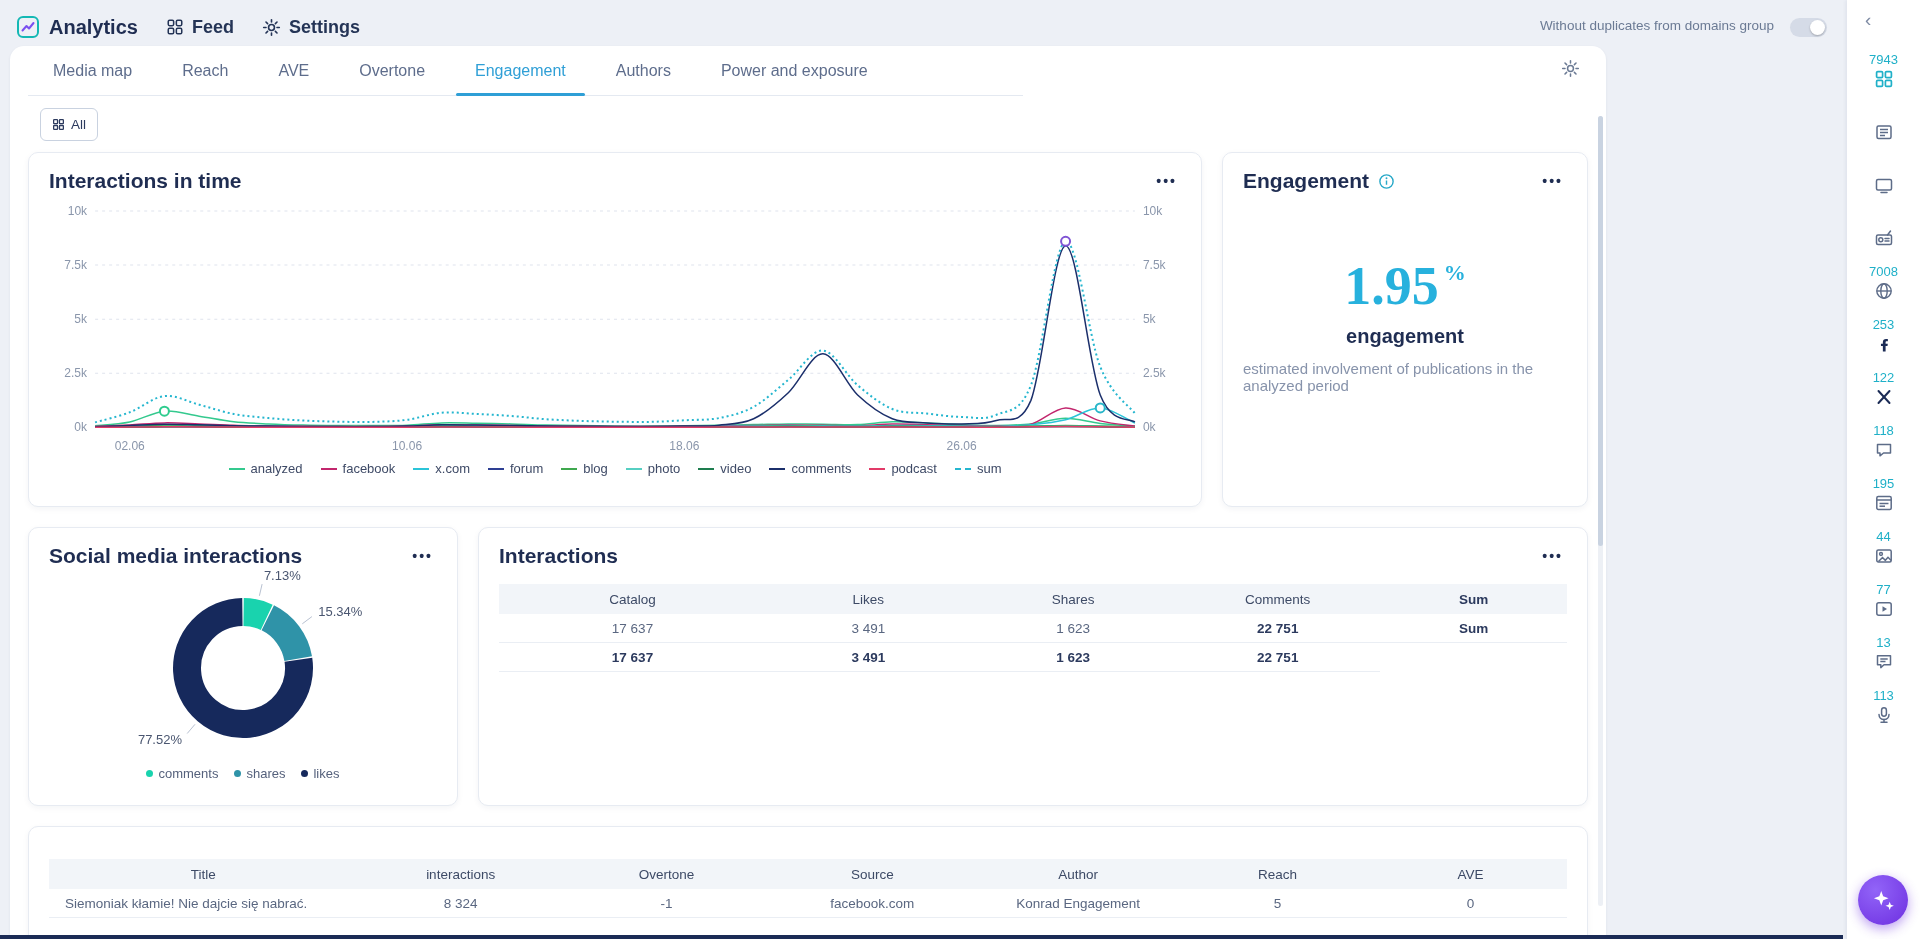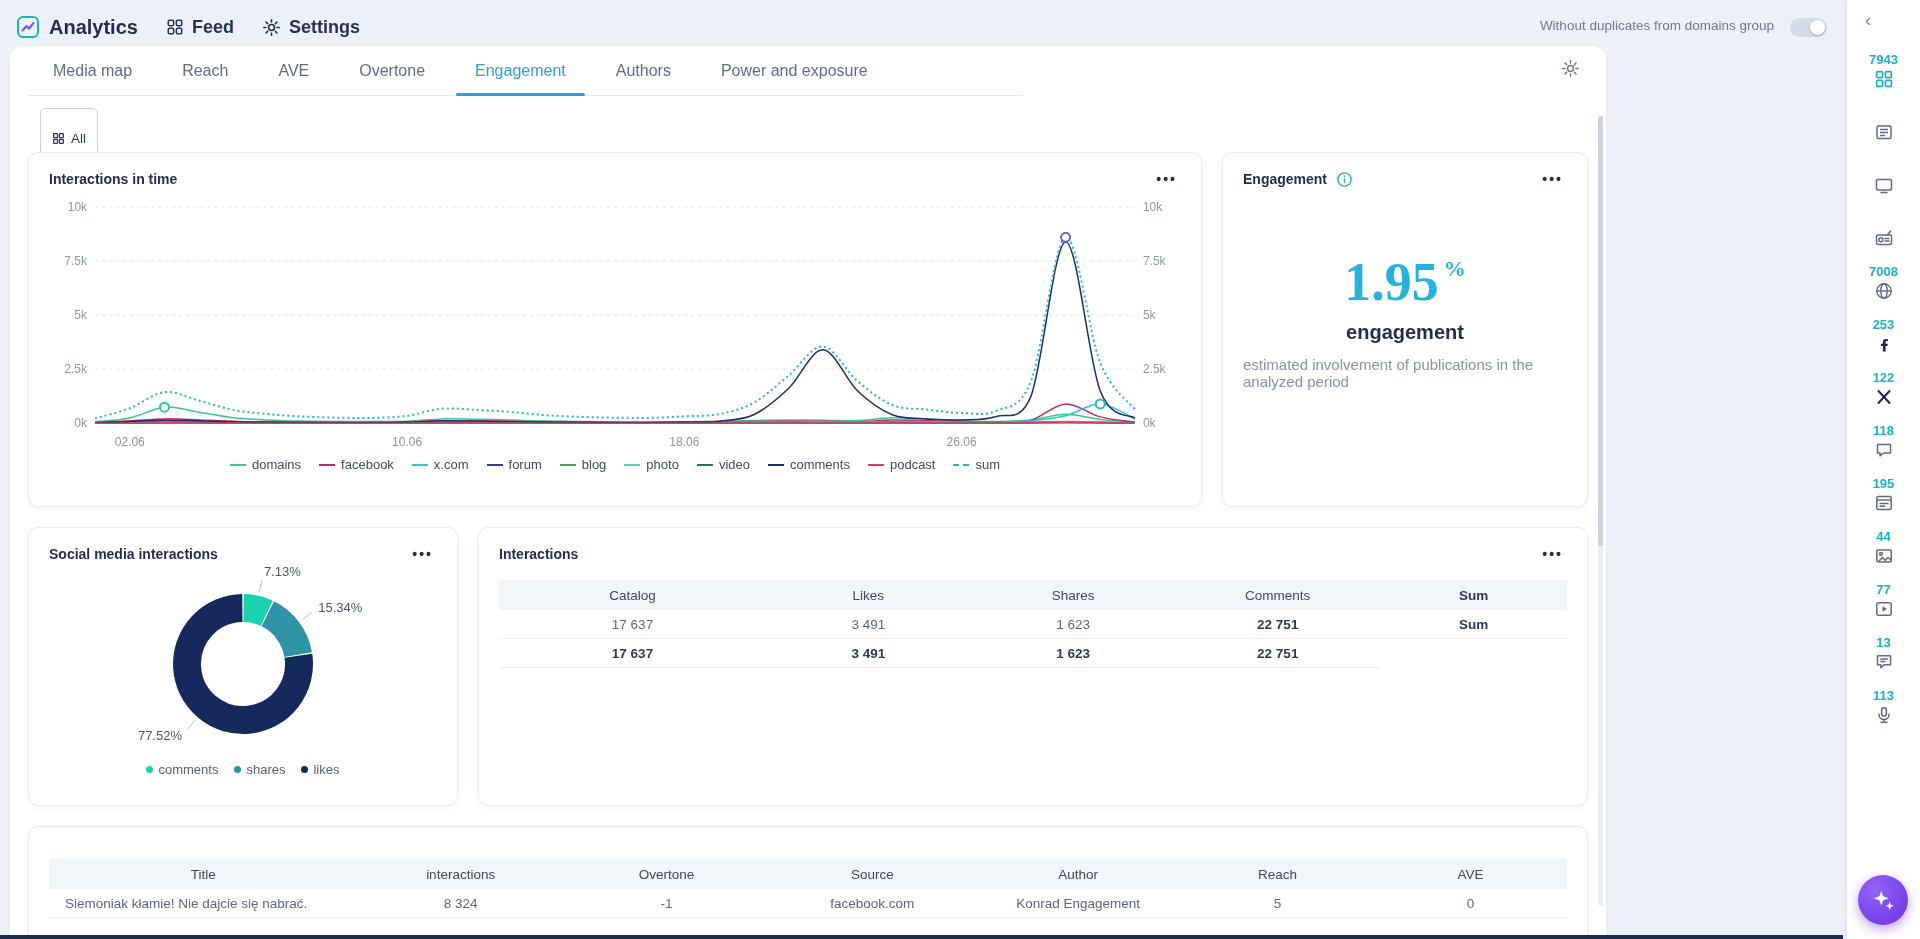--- a/index.html
+++ b/index.html
@@ -20,28 +20,28 @@
   .panel{position:absolute;left:10px;top:46px;width:1596px;height:893px;background:#fff;
          border-radius:14px 14px 0 0;box-shadow:0 1px 3px rgba(27,43,85,.07);overflow:hidden;}
   .tabrow{position:relative;height:50px;padding:0 18px;display:flex;align-items:stretch;}
   .tabs{display:flex;border-bottom:1px solid #e4e9f1;padding-right:130px;height:100%;}
   .tab{display:flex;align-items:center;padding:0 25px;font-size:16px;color:#5e6d8c;cursor:pointer;position:relative;white-space:nowrap;}
   .tab.active{color:#2f9fd6;}
   .tab.active::after{content:"";position:absolute;left:6px;right:6px;bottom:-1px;height:3px;background:#2f9fd6;border-radius:2px;}
   .tab-gear{position:absolute;right:26px;top:13px;cursor:pointer;line-height:0;}
   .filters{padding:12px 18px 0 30px;height:40px;}
   .all-chip{display:inline-flex;align-items:center;gap:6px;border:1px solid #c9d2e0;background:#fff;border-radius:6px;
-            padding:22px 11px;font-size:13.5px;color:#2c3a5e;cursor:pointer;font-family:inherit;}
+            padding:8px 11px;font-size:13.5px;color:#2c3a5e;cursor:pointer;font-family:inherit;}
 
   .content{padding:16px 18px 0;}
   .row{display:flex;gap:20px;margin-bottom:20px;}
   .card{background:#fff;border:1px solid #e7ebf2;border-radius:10px;box-shadow:0 2px 6px rgba(27,43,85,.05);
         padding:16px 20px;position:relative;}
   .card-head{display:flex;align-items:center;gap:9px;}
-  .card-title{font-size:14px;font-weight:700;color:#1f2d52;margin:0;}
+  .card-title{font-size:21px;font-weight:700;color:#1f2d52;margin:0;}
   .dots{margin-left:auto;background:none;border:none;cursor:pointer;padding:2px 4px;}
   .dots::before{content:"\2022\2022\2022";color:#1f2d52;font-size:14px;letter-spacing:2px;font-weight:700;}
 
   .card-chart{width:1174px;height:355px;}
   .card-engagement{flex:1;height:355px;}
   .card-donut{width:430px;height:279px;}
   .card-table{flex:1;height:279px;}
   .card-pubs{flex:1;height:240px;}
 
   
@@ -77,21 +77,21 @@
   
   .scrollbar{position:absolute;right:3px;top:70px;width:5px;height:790px;background:#edf0f5;border-radius:3px;}
   .scroll-thumb{width:5px;height:430px;background:#c9d3e1;border-radius:3px;cursor:pointer;}
 
   
   .sidebar{position:absolute;right:0;top:0;width:73px;height:939px;background:#fff;
            box-shadow:-1px 0 4px rgba(27,43,85,.08);display:flex;flex-direction:column;align-items:center;padding-top:8px;z-index:3;}
   .collapse{align-self:flex-start;margin-left:18px;color:#7d8aa3;font-size:19px;cursor:pointer;height:28px;line-height:24px;}
   .collapse::before{content:"\2039";}
   .s-item{display:flex;flex-direction:column;align-items:center;justify-content:flex-end;height:53px;width:100%;cursor:pointer;}
-  .s-count{font-size:13px;font-weight:700;color:#1fb0c8;height:17px;line-height:17px;}
+  .s-count{font-size:13px;font-weight:400;color:#1fb0c8;height:17px;line-height:17px;}
   .s-icon{line-height:0;margin-top:1px;}
 
   
   .fab{position:absolute;right:12px;bottom:14px;width:50px;height:50px;border-radius:50%;border:none;cursor:pointer;
        background:radial-gradient(circle at 35% 30%, #9264f8, #6d2fe0);box-shadow:0 4px 12px rgba(109,47,224,.45);
        display:flex;align-items:center;justify-content:center;z-index:6;}
 
   .bottom-strip{position:absolute;left:0;bottom:0;width:1843px;height:4px;background:#1b2b55;z-index:5;}
 </style>
 </head>
@@ -244,21 +244,21 @@
             <path d="M46.0,227.4C51.8,227.2,69.1,226.6,80.6,226.2C92.1,225.7,103.7,224.9,115.2,224.8C126.7,224.6,138.3,225.2,149.8,225.4C161.3,225.7,172.9,226.1,184.4,226.3C195.9,226.5,207.5,226.6,219.0,226.7C230.5,226.8,242.1,226.9,253.6,227.0C265.1,227.1,276.7,227.2,288.2,227.2C299.7,227.3,311.3,227.3,322.8,227.2C334.3,227.2,345.9,227.0,357.4,226.7C368.9,226.4,380.5,225.6,392.0,225.4C403.5,225.2,415.1,225.6,426.6,225.7C438.1,225.8,449.7,225.9,461.2,226.1C472.7,226.2,484.3,226.5,495.8,226.6C507.3,226.7,518.9,226.8,530.4,226.9C541.9,226.9,553.5,227.0,565.0,227.0C576.5,227.0,588.1,227.1,599.6,227.0C611.1,227.0,622.7,226.9,634.2,226.7C645.7,226.5,657.3,227.1,668.8,225.8C680.3,224.6,691.9,224.8,703.4,219.4C714.9,214.0,726.5,204.2,738.0,193.4C749.5,182.6,761.1,154.2,772.6,154.6C784.1,154.9,795.7,184.8,807.2,195.6C818.7,206.4,830.3,214.7,841.8,219.4C853.3,224.0,864.9,222.6,876.4,223.5C887.9,224.3,899.5,224.9,911.0,224.5C922.5,224.1,934.1,225.0,945.6,221.1C957.1,217.2,968.7,228.0,980.2,201.0C991.7,171.9,1003.3,47.5,1014.8,46.6C1026.3,45.7,1037.9,166.3,1049.4,195.6C1060.9,224.9,1078.2,218.1,1084.0,222.6" fill="none" stroke="#1b2f6b" stroke-width="1.5"></path>
             <path d="M46.0,227.9C51.8,227.8,69.1,227.8,80.6,227.7C92.1,227.7,103.7,227.5,115.2,227.4C126.7,227.4,138.3,227.5,149.8,227.6C161.3,227.6,172.9,227.7,184.4,227.7C195.9,227.8,207.5,227.8,219.0,227.8C230.5,227.8,242.1,227.8,253.6,227.8C265.1,227.8,276.7,227.9,288.2,227.9C299.7,227.9,311.3,227.9,322.8,227.9C334.3,227.9,345.9,227.8,357.4,227.8C368.9,227.7,380.5,227.6,392.0,227.6C403.5,227.5,415.1,227.6,426.6,227.6C438.1,227.6,449.7,227.6,461.2,227.7C472.7,227.7,484.3,227.8,495.8,227.8C507.3,227.8,518.9,227.8,530.4,227.8C541.9,227.8,553.5,227.9,565.0,227.9C576.5,227.9,588.1,227.9,599.6,227.9C611.1,227.9,622.7,227.8,634.2,227.8C645.7,227.8,657.3,227.8,668.8,227.7C680.3,227.7,691.9,227.7,703.4,227.7C714.9,227.6,726.5,227.6,738.0,227.6C749.5,227.6,761.1,227.6,772.6,227.6C784.1,227.6,795.7,227.7,807.2,227.7C818.7,227.6,830.3,227.6,841.8,227.6C853.3,227.6,864.9,227.6,876.4,227.6C887.9,227.6,899.5,227.7,911.0,227.7C922.5,227.8,934.1,227.8,945.6,227.8C957.1,227.7,968.7,227.5,980.2,227.4C991.7,227.3,1003.3,227.2,1014.8,227.2C1026.3,227.2,1037.9,227.3,1049.4,227.4C1060.9,227.5,1078.2,227.8,1084.0,227.8" fill="none" stroke="#e23a68" stroke-width="1.5"></path>
             <path d="M46.0,223.0C51.8,221.3,69.1,217.3,80.6,212.9C92.1,208.5,103.7,197.9,115.2,196.7C126.7,195.4,138.3,202.3,149.8,205.3C161.3,208.3,172.9,212.4,184.4,214.6C195.9,216.8,207.5,217.6,219.0,218.7C230.5,219.8,242.1,220.5,253.6,221.1C265.1,221.7,276.7,222.0,288.2,222.3C299.7,222.5,311.3,222.8,322.8,222.5C334.3,222.2,345.9,222.0,357.4,220.4C368.9,218.9,380.5,214.3,392.0,213.3C403.5,212.3,415.1,214.1,426.6,214.6C438.1,215.1,449.7,215.7,461.2,216.6C472.7,217.4,484.3,219.0,495.8,219.8C507.3,220.6,518.9,221.1,530.4,221.5C541.9,221.9,553.5,222.1,565.0,222.3C576.5,222.4,588.1,222.7,599.6,222.5C611.1,222.3,622.7,221.5,634.2,220.9C645.7,220.2,657.3,220.9,668.8,218.7C680.3,216.5,691.9,213.9,703.4,207.5C714.9,201.1,726.5,189.8,738.0,180.5C749.5,171.1,761.1,150.4,772.6,151.3C784.1,152.2,795.7,176.2,807.2,185.9C818.7,195.6,830.3,204.9,841.8,209.6C853.3,214.4,864.9,212.8,876.4,214.2C887.9,215.5,899.5,217.4,911.0,217.6C922.5,217.8,934.1,220.8,945.6,215.5C957.1,210.2,968.7,214.8,980.2,185.9C991.7,157.0,1003.3,45.3,1014.8,42.2C1026.3,39.2,1037.9,138.9,1049.4,167.5C1060.9,196.1,1078.2,206.2,1084.0,214.0" fill="none" stroke="#25b6cf" stroke-width="2" stroke-dasharray="2,3"></path>
             <circle cx="115.2" cy="211.8" r="4.5" fill="#fff" stroke="#2ecc8e" stroke-width="2"></circle>
             <circle cx="1014.8" cy="42.2" r="4.5" fill="#fff" stroke="#8055d4" stroke-width="2"></circle>
             <circle cx="1049.4" cy="208.6" r="4.5" fill="#fff" stroke="#29b6c9" stroke-width="2"></circle>
           </svg>
         <div id="line-legend" class="legend">
             <span class="lg-item">
               <span class="lg-swatch" style="border-top-color: rgb(52, 201, 142);"></span>
-              <span>domains</span>
+              <span>analyzed</span>
             </span>
             <span class="lg-item">
               <span class="lg-swatch" style="border-top-color: rgb(194, 38, 109);"></span>
               <span>facebook</span>
             </span>
             <span class="lg-item">
               <span class="lg-swatch" style="border-top-color: rgb(43, 196, 216);"></span>
               <span>x.com</span>
             </span>
             <span class="lg-item">

